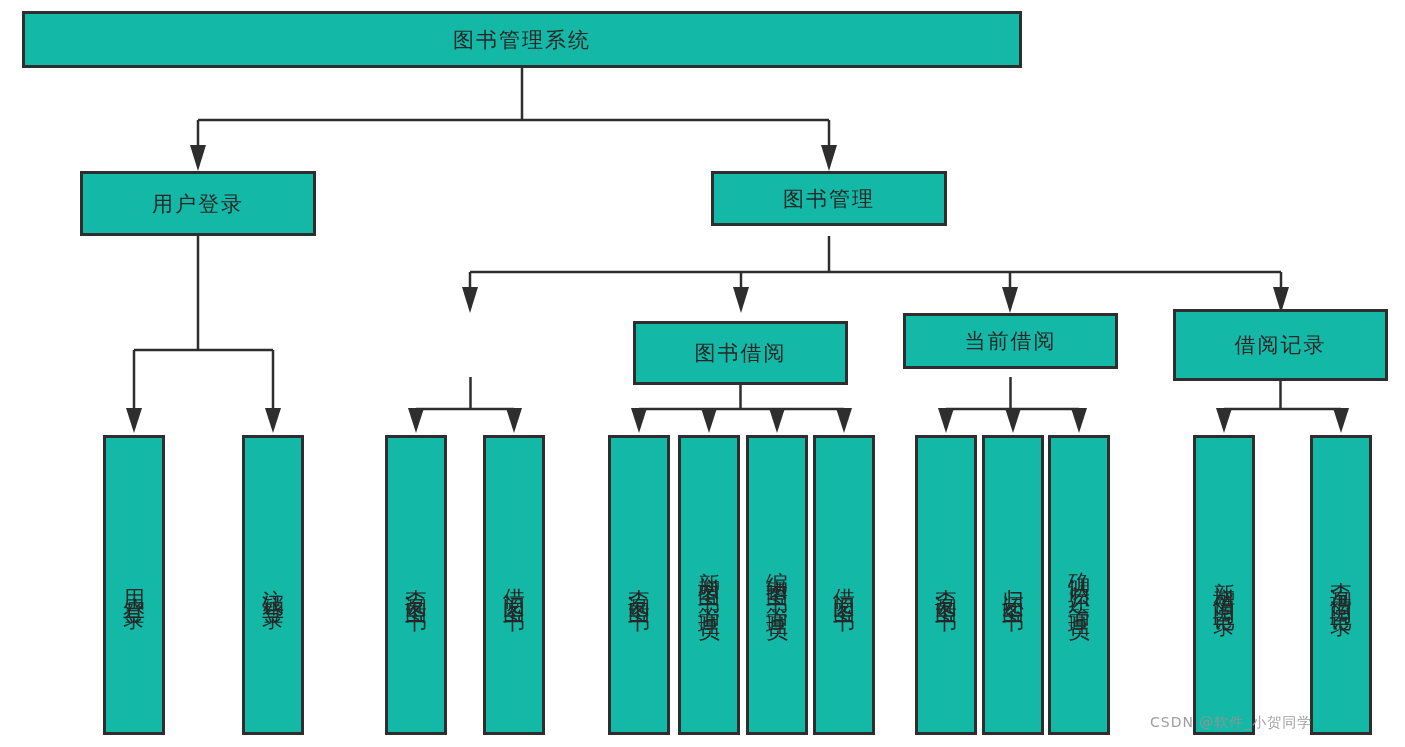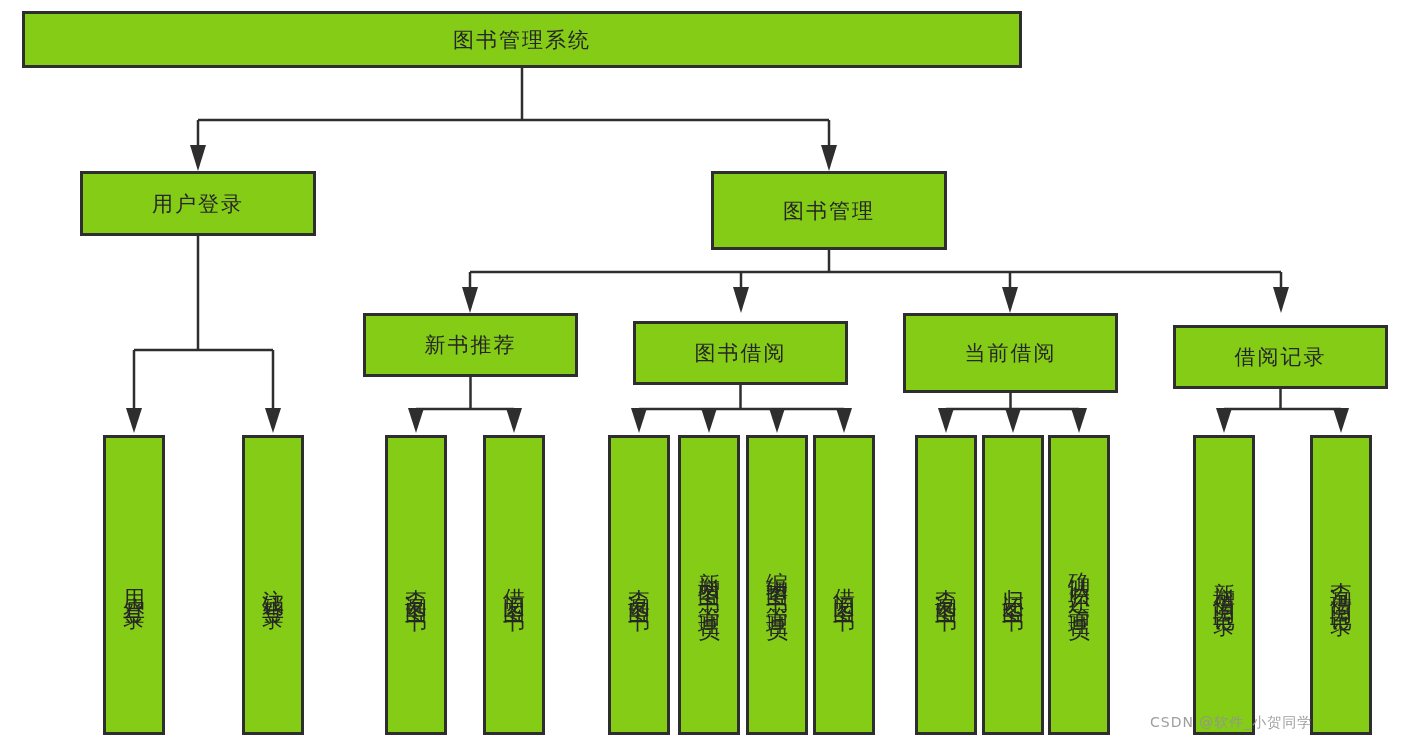--- a/index.html
+++ b/index.html
@@ -12,21 +12,21 @@
     font-family: "DejaVu Sans", sans-serif;
     overflow: hidden;
   }
   svg.connectors {
     position: absolute;
     left: 0; top: 0;
     width: 1405px; height: 747px;
   }
   .box {
     position: absolute;
-    background: #84cc16;
+    background: #14b8a6;
     border: 3px solid #2e2e2e;
     display: flex;
     align-items: center;
     justify-content: center;
     color: #262626;
   }
   .h-label {
     font-size: 21px;
     letter-spacing: 2px;
     white-space: nowrap;
@@ -35,25 +35,25 @@
     writing-mode: vertical-rl;
     text-orientation: mixed;
     font-size: 22px;
     letter-spacing: 7px;
     line-height: 1.1;
     white-space: nowrap;
   }
   
   .n-root            { left: 22px;   top: 11px;  width: 1000px; height: 57px; }
   .n-user-login      { left: 80px;   top: 171px; width: 236px;  height: 65px; }
-  .n-book-mgmt       { left: 711px;  top: 171px; width: 236px;  height: 79px; }
+  .n-book-mgmt       { left: 711px;  top: 171px; width: 236px;  height: 55px; }
   .n-new-book        { left: 363px;  top: 313px; width: 215px;  height: 64px; }
   .n-book-borrow     { left: 633px;  top: 321px; width: 215px;  height: 64px; }
-  .n-current-borrow  { left: 903px;  top: 313px; width: 215px;  height: 80px; }
-  .n-borrow-records  { left: 1173px; top: 325px; width: 215px;  height: 64px; }
+  .n-current-borrow  { left: 903px;  top: 313px; width: 215px;  height: 56px; }
+  .n-borrow-records  { left: 1173px; top: 309px; width: 215px;  height: 72px; }
   .leaf { top: 435px; width: 62px; height: 300px; }
   .lf-1  { left: 103px; }
   .lf-2  { left: 242px; }
   .lf-3  { left: 385px; }
   .lf-4  { left: 483px; }
   .lf-5  { left: 608px; }
   .lf-6  { left: 678px; }
   .lf-7  { left: 746px; }
   .lf-8  { left: 813px; }
   .lf-9  { left: 915px; }
@@ -136,23 +136,20 @@
     <span class="h-label">图书管理系统</span>
   </div>
 
   <div class="box n-user-login">
     <span class="h-label">用户登录</span>
   </div>
   <div class="box n-book-mgmt">
     <span class="h-label">图书管理</span>
   </div>
 
-  <div class="box n-new-book">
-    <span class="h-label">新书推荐</span>
-  </div>
   <div class="box n-book-borrow">
     <span class="h-label">图书借阅</span>
   </div>
   <div class="box n-current-borrow">
     <span class="h-label">当前借阅</span>
   </div>
   <div class="box n-borrow-records">
     <span class="h-label">借阅记录</span>
   </div>
 

